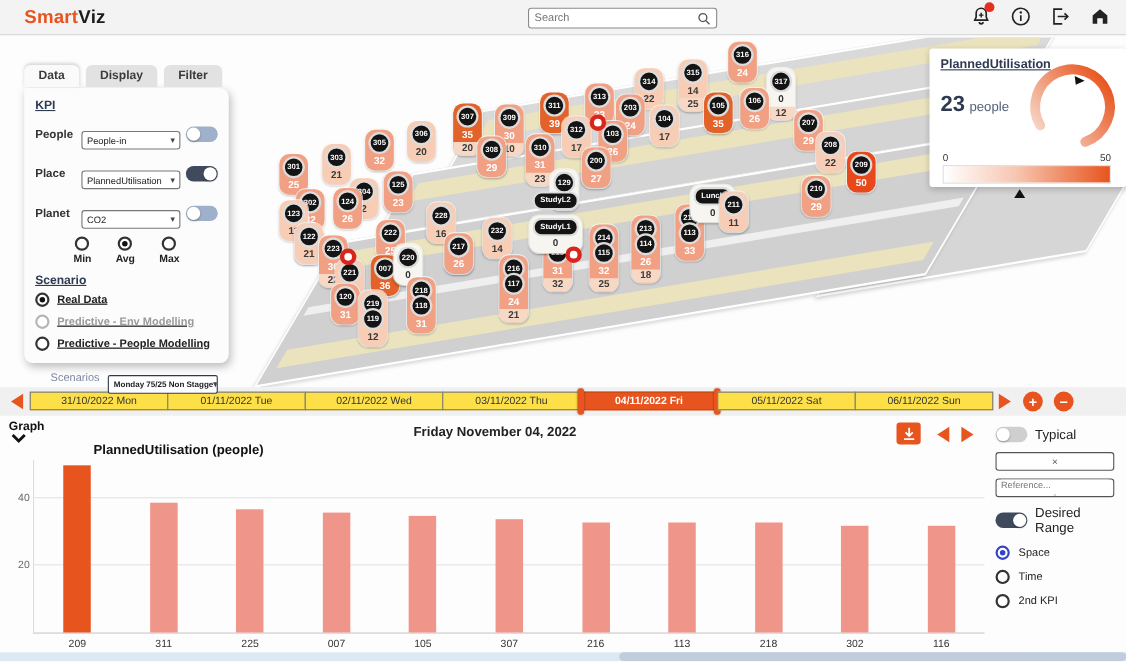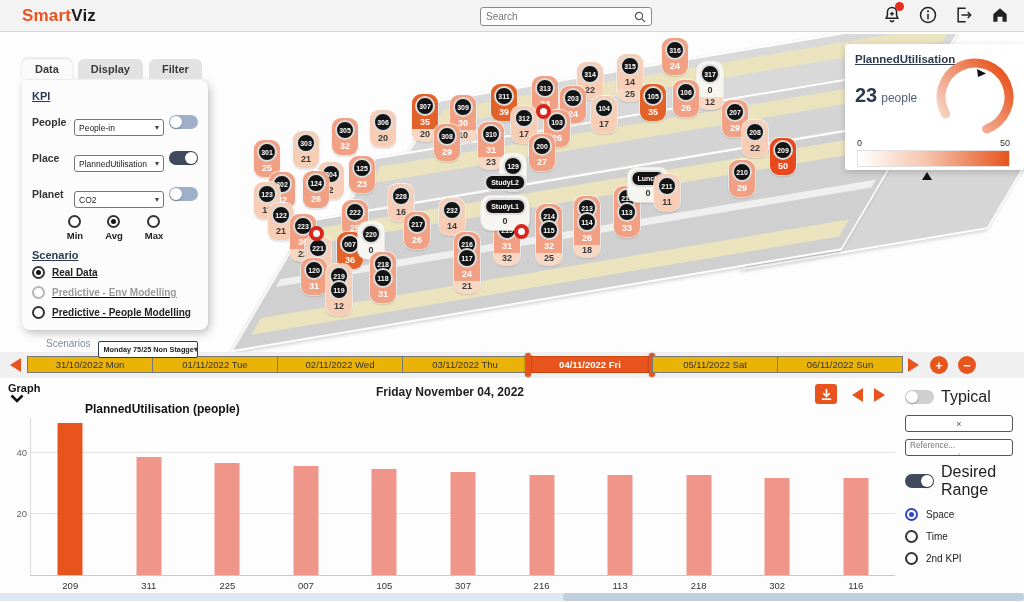--- a/index.html
+++ b/index.html
@@ -82,21 +82,21 @@
   .gscale .ends { display:flex; justify-content:space-between; font-size:9px; color:#333; margin-bottom:2px; }
   .gbar { height:17px; background:linear-gradient(to right,#ffffff,#f6c4ad 45%,#e8541e); border:1px solid #e0e0e0; }
   .gmark { position:absolute; top:34px; width:0; height:0; border-left:5px solid transparent; border-right:5px solid transparent; border-bottom:8px solid #111; }
 
   
   .timeline { position:absolute; left:0; top:352px; width:1024px; height:26px; background:#f0f0f0; }
   .tl-arrow { position:absolute; top:6px; width:0; height:0; border-top:7px solid transparent; border-bottom:7px solid transparent; cursor:pointer; }
   .tl-arrow.left  { left:10px;  border-right:11px solid #e8541e; }
   .tl-arrow.right { left:908px; border-left:11px solid #e8541e; }
   .tl-days { position:absolute; left:28px; top:4px; width:875px; display:flex; height:17px; }
-  .tl-day { flex:1; background:#eab308; border:1px solid #777; margin-left:-1px; font-size:9.5px; color:#333; display:flex; align-items:center; justify-content:center; cursor:pointer; position:relative; }
+  .tl-day { flex:1; background:#fde047; border:1px solid #777; margin-left:-1px; font-size:9.5px; color:#333; display:flex; align-items:center; justify-content:center; cursor:pointer; position:relative; }
   .tl-day.sel { background:#e8541e; color:#fff; font-weight:bold; border-color:#c84612; }
   .tl-day .handle { position:absolute; top:-4px; width:6px; height:24px; background:#e8541e; border-radius:3px; box-shadow:0 0 2px rgba(0,0,0,.4); }
   .tl-day .handle.l { left:-3px; } .tl-day .handle.r { right:-3px; }
   .tl-btn { position:absolute; top:4px; width:18px; height:18px; border-radius:50%; background:#e8541e; color:#fff; font-size:13px; font-weight:bold; display:flex; align-items:center; justify-content:center; cursor:pointer; line-height:1; }
   .tl-btn.plus { left:930px; } .tl-btn.minus { left:958px; }
 
   
   .graph-lab { position:absolute; left:8px; top:382px; font-size:11px; font-weight:bold; color:#111; }
   .graph-chev { position:absolute; left:10px; top:394px; }
   .date-title { position:absolute; left:0; top:385px; width:900px; text-align:center; font-size:12px; font-weight:bold; color:#222; }
@@ -110,21 +110,21 @@
   .ytick { position:absolute; left:-20px; top:-5px; font-size:9.5px; color:#666; width:16px; text-align:right; }
   .bars { position:absolute; left:0; right:0; bottom:0; top:0; display:flex; }
   .bar-col { flex:1; position:relative; }
   .bar { position:absolute; bottom:0; left:50%; transform:translateX(-50%); width:25px; background:#f0958a; cursor:pointer; }
   .bar.hl { background:#e8541e; }
   .xlabel { position:absolute; bottom:-16px; left:50%; transform:translateX(-50%); font-size:9.5px; color:#333; }
 
   
   .rctrl { position:absolute; left:905px; top:388px; width:116px; }
   .rrow { display:flex; align-items:center; gap:7px; margin-bottom:9px; }
-  .rrow span.lab { font-size:16px; color:#222; }
+  .rrow span.lab { font-size:12px; color:#222; }
   .inputbox { width:108px; height:17px; border:1.4px solid #555; border-radius:3px; background:#fff; display:flex; align-items:center; padding:0 4px; gap:3px; margin-bottom:7px;flex-direction:column; }
   .inputbox .chip { font-size:8.3px; font-weight:bold; color:#222; white-space:nowrap; overflow:hidden; flex:1; }
   .inputbox .x { font-size:9px; color:#555; cursor:pointer; }
   .inputbox input { border:none; outline:none; width:100%; font-size:8.3px; color:#444; }
   .mode-row { display:flex; align-items:center; gap:8px; margin-bottom:9px; cursor:pointer; }
   .mode-row span { font-size:10px; color:#222; }
 
   .hscroll { position:absolute; left:0; top:593px; width:1024px; height:8px; background:#dde8f2; }
   .hthumb { position:absolute; left:55%; width:45%; height:8px; background:#bfcddc; border-radius:4px; cursor:pointer; }
 </style>

